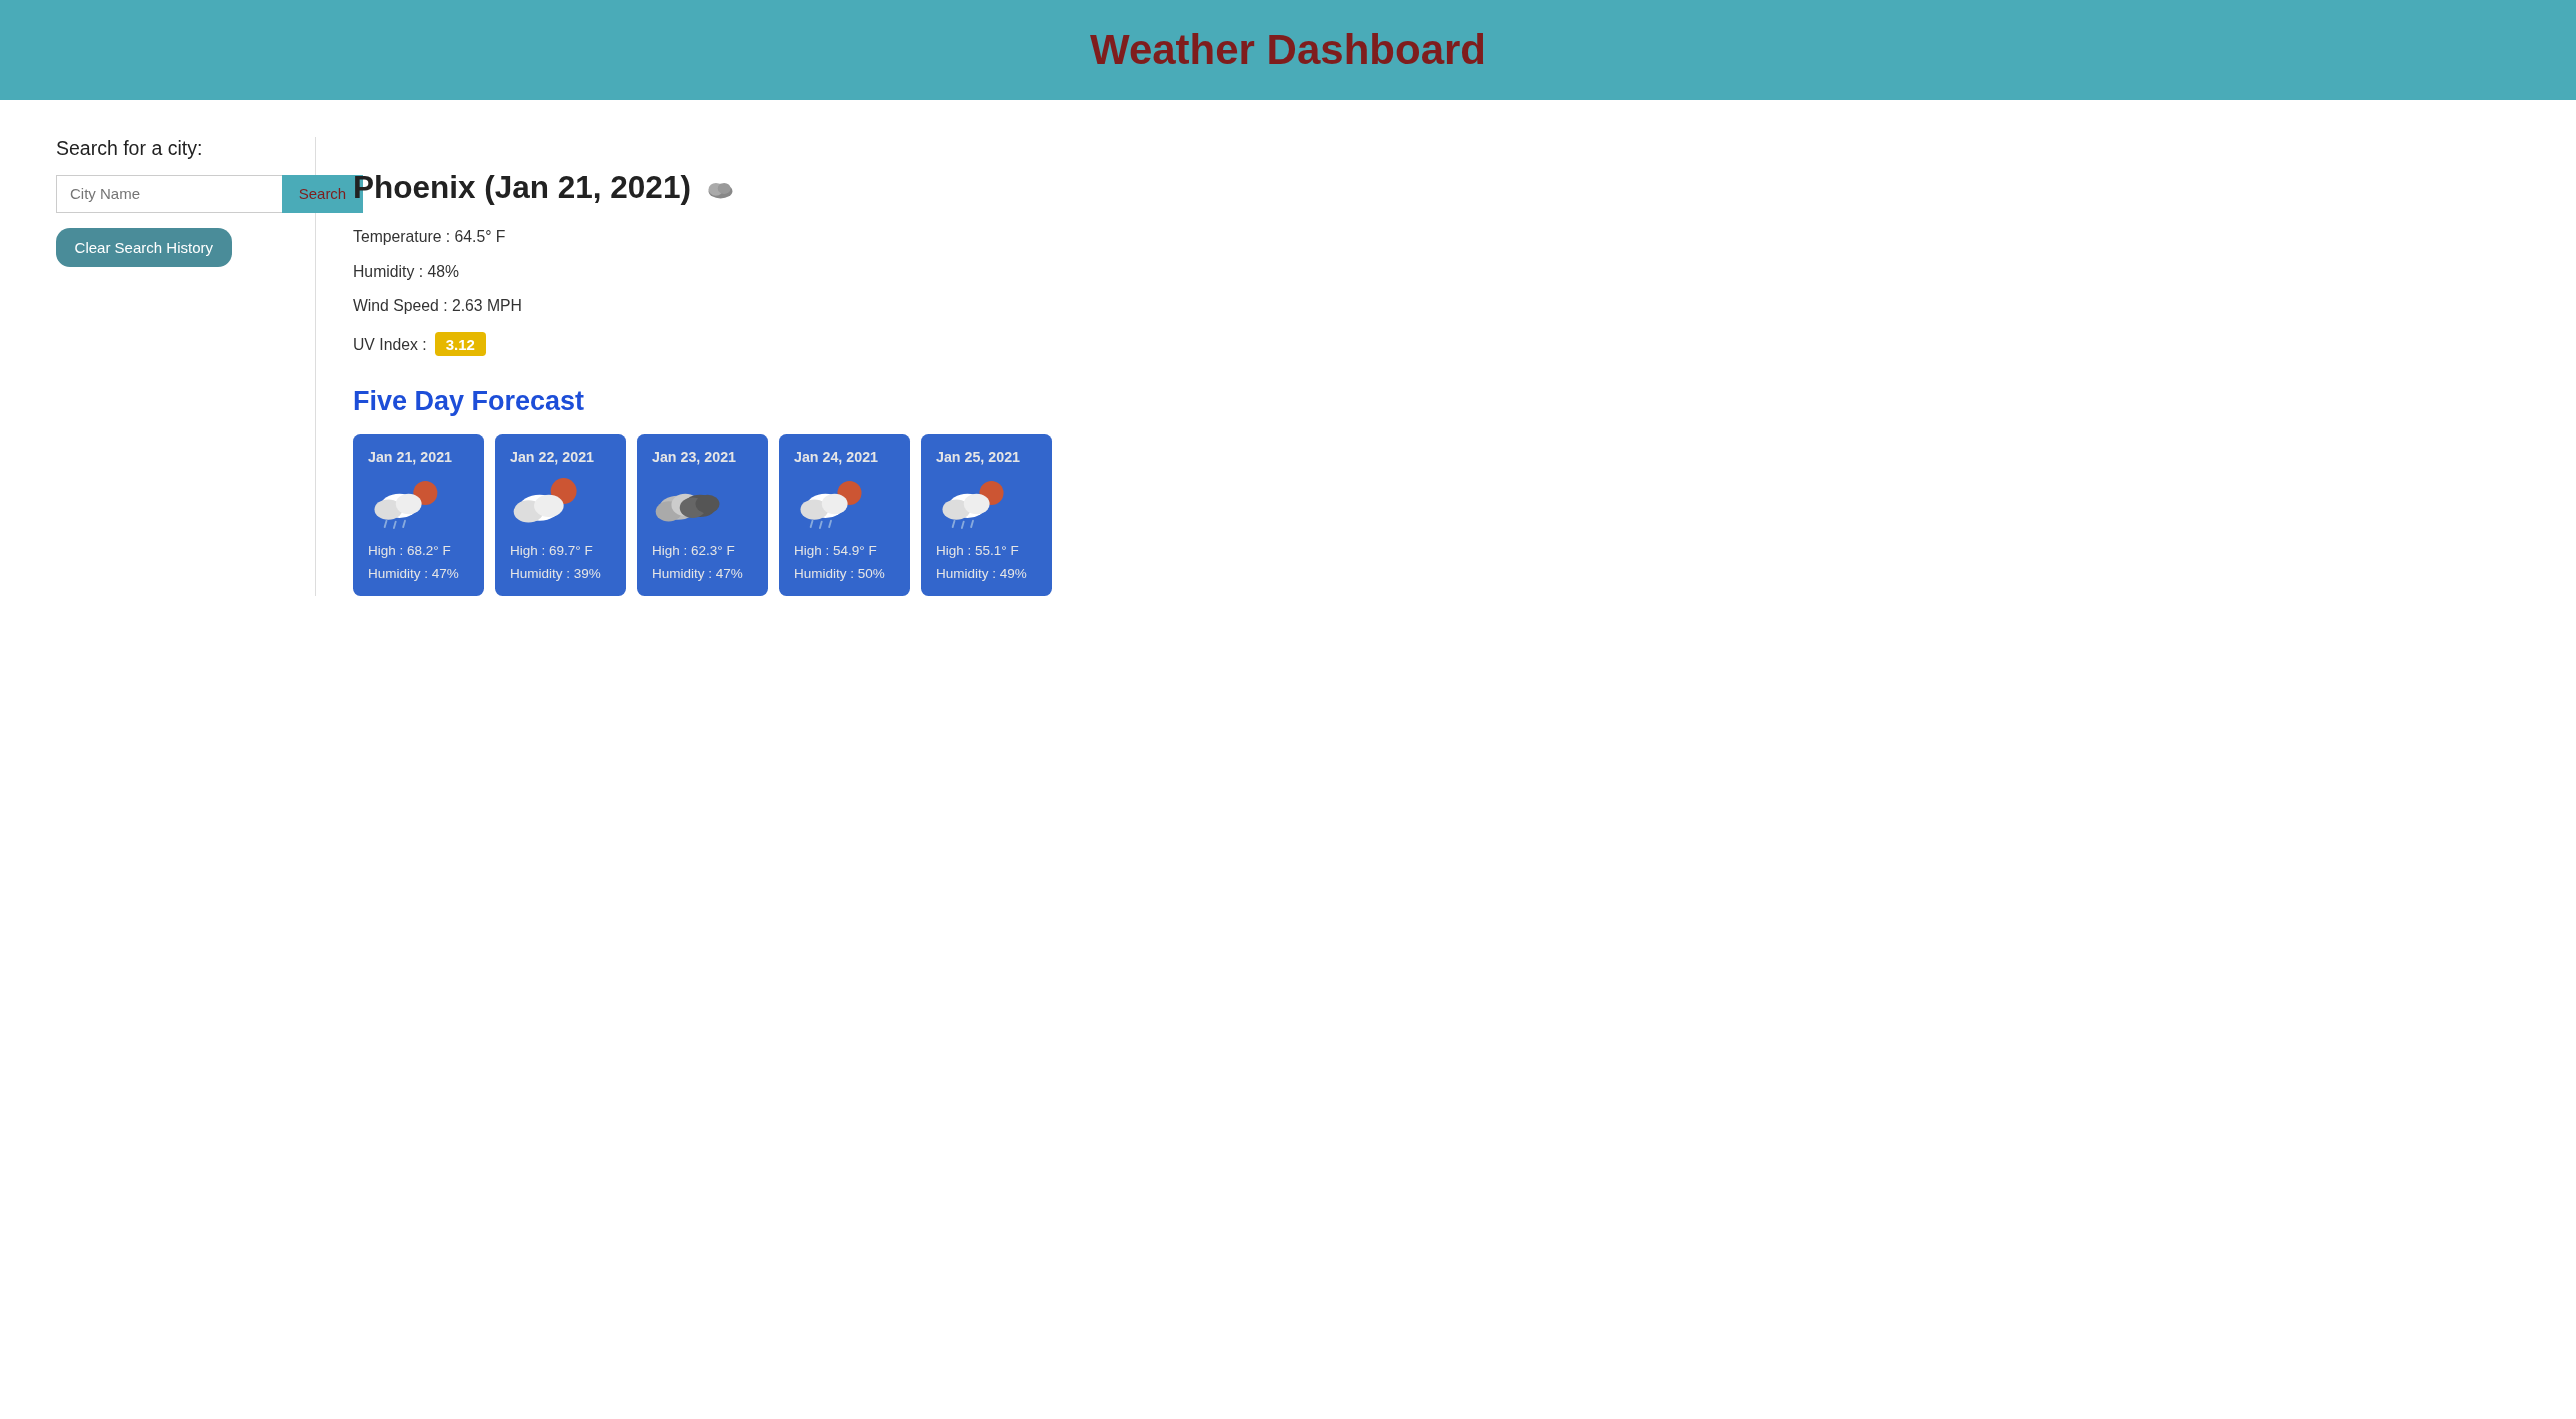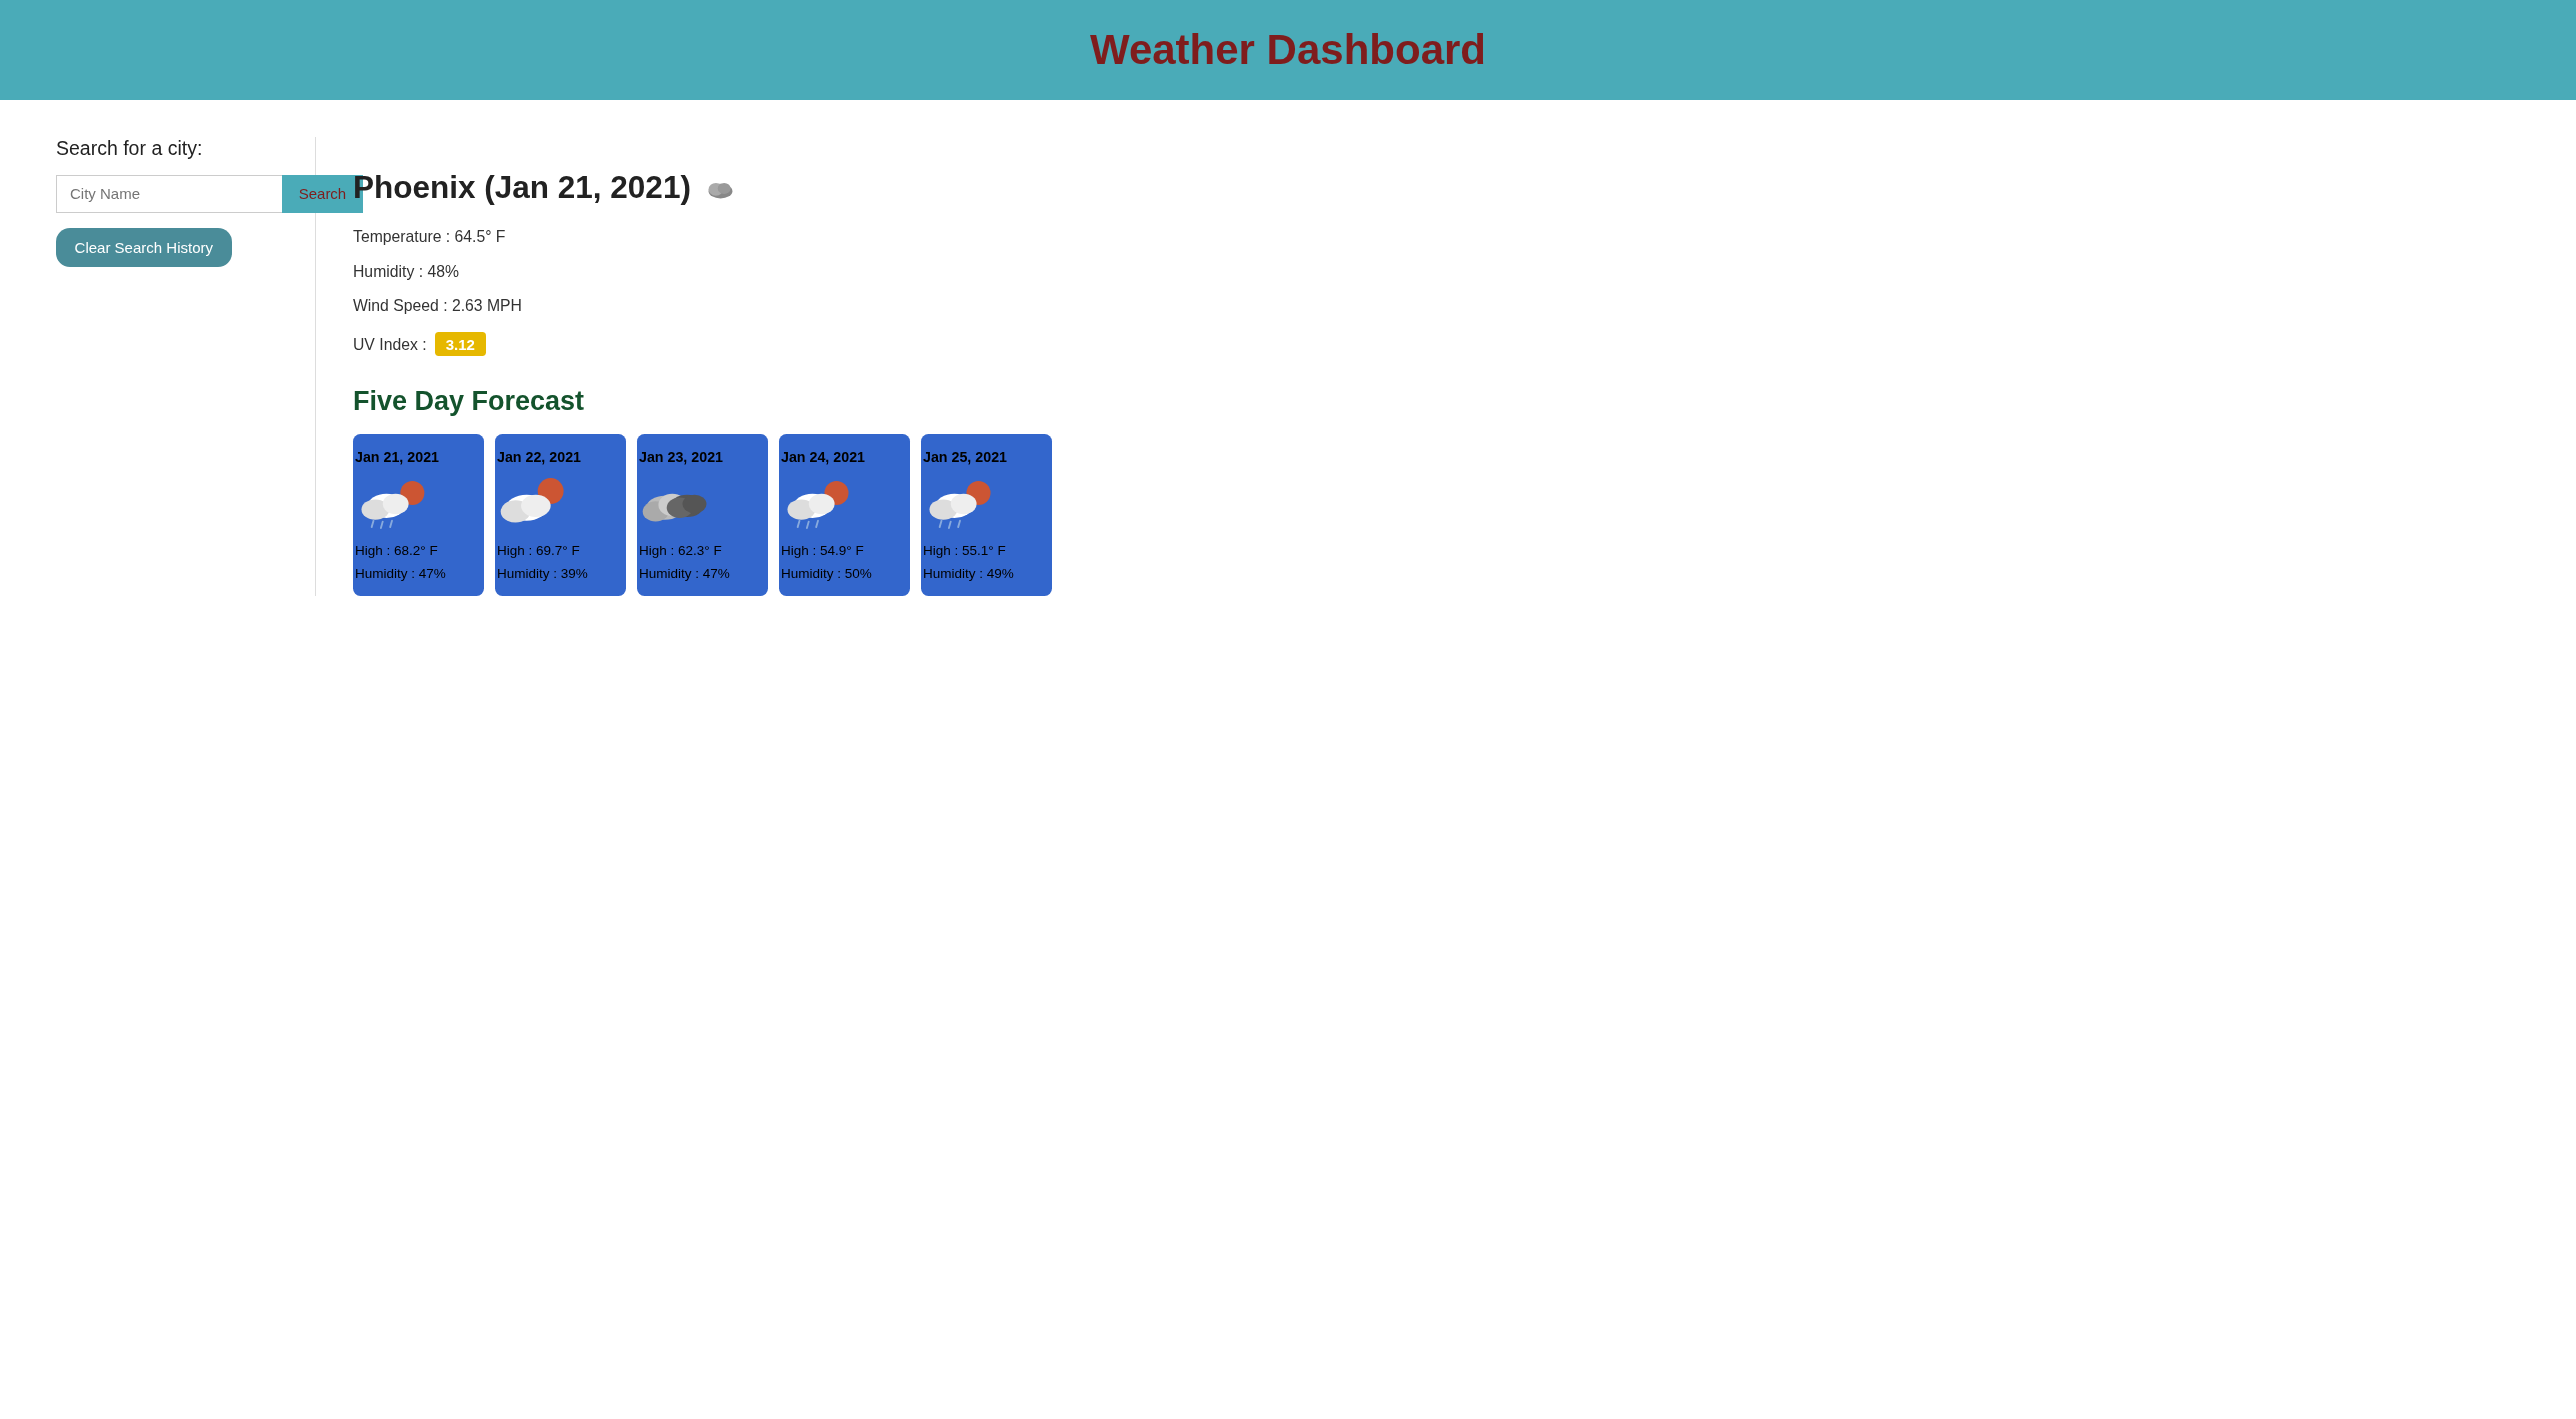--- a/index.html
+++ b/index.html
@@ -106,34 +106,34 @@
       font-size: 1rem;
       font-weight: bold;
       padding: 3.7px 11px;
       border-radius: 3.7px;
       margin-left: 3.7px;
     }
 
     .forecast-title {
       font-size: 1.8rem;
       font-weight: bold;
-      color: #14532d;
+      color: #1d4ed8;
       margin: 30px 0 16.7px 0;
     }
 
     .forecast-cards {
       display: flex;
       gap: 11px;
     }
 
     .forecast-card {
       background-color: #3366cc;
-      color: #000000;
+      color: #e5e5e5;
       border-radius: 7.4px;
-      padding: 15px 2px;
+      padding: 15px 15px;
       width: 131px;
       min-width: 121px;
       display: flex;
       flex-direction: column;
       align-items: flex-start;
     }
 
     .forecast-date {
       font-size: 0.95rem;
       font-weight: bold;

